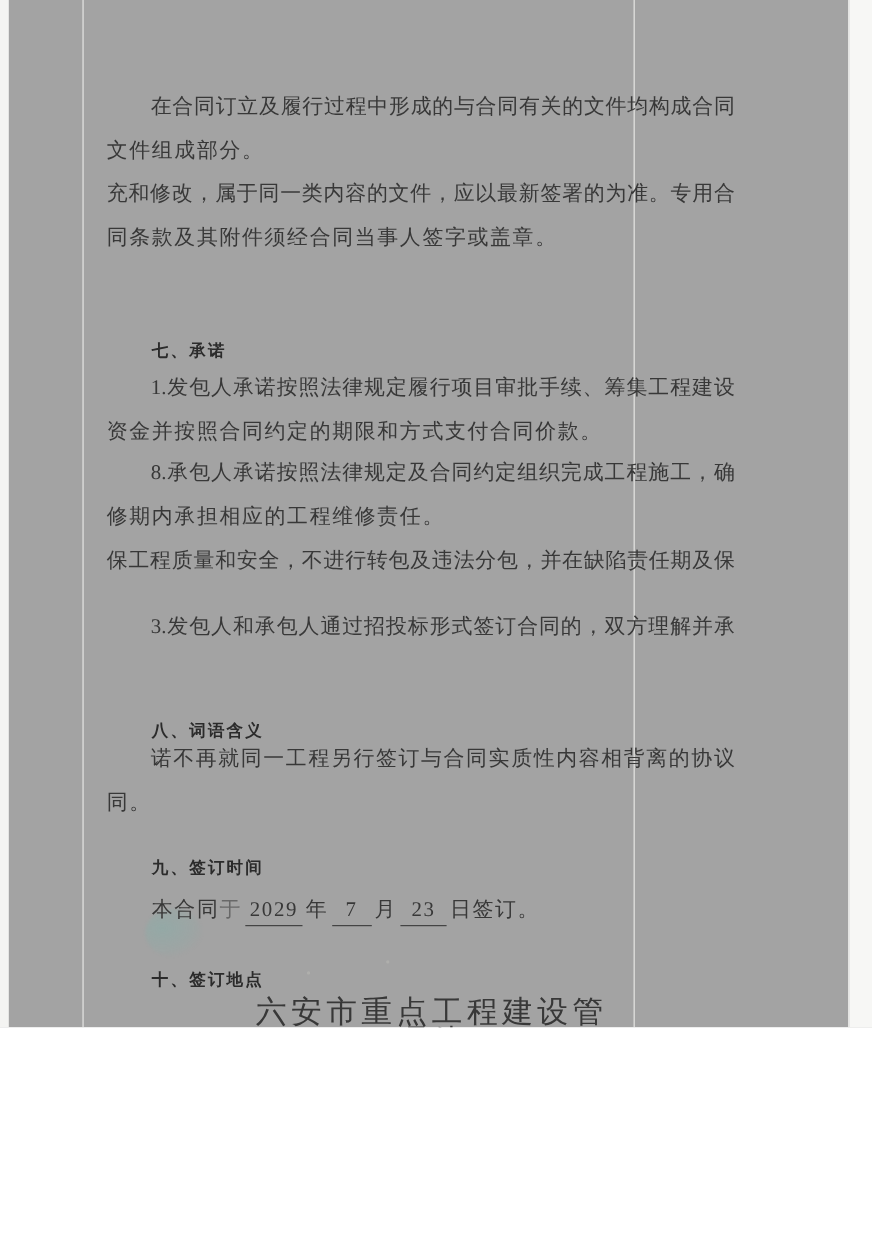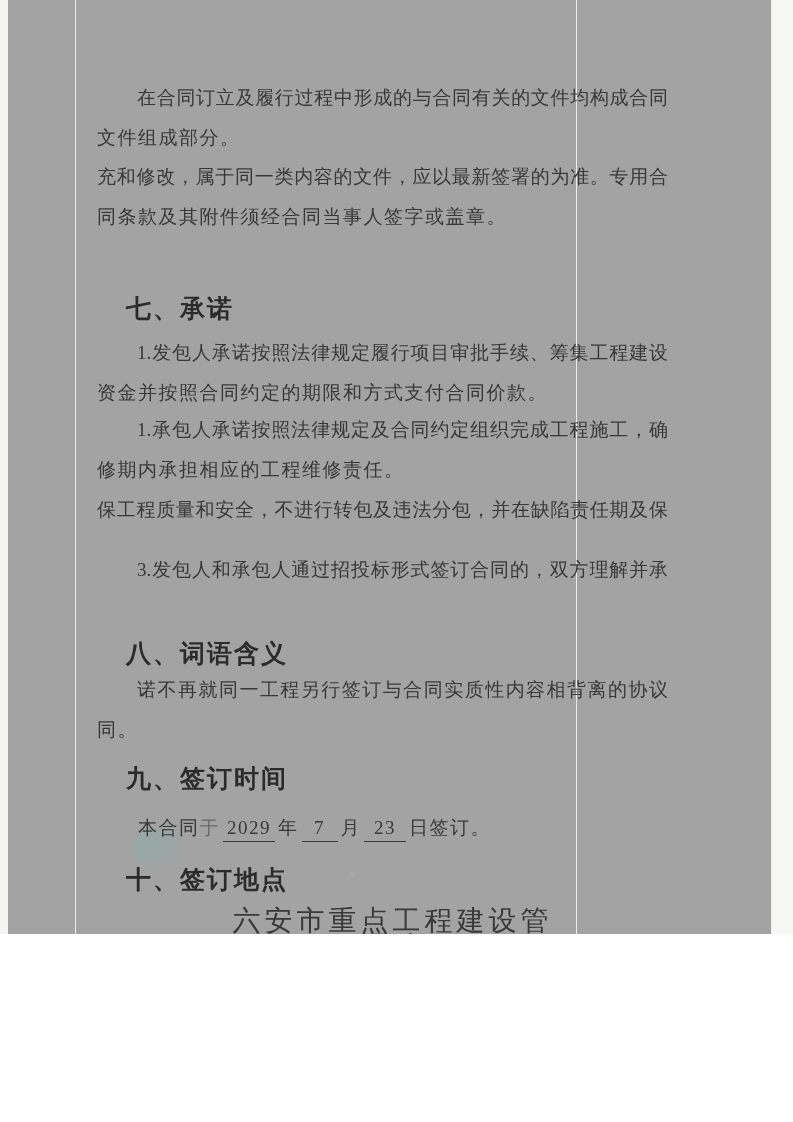--- a/index.html
+++ b/index.html
@@ -33,24 +33,24 @@
     top: 0;
     font-size: 19px;
     line-height: 40px;
   }
   .para { position: absolute; left: 0; width: 571px; }
   .line { text-align: justify; text-align-last: justify; white-space: nowrap; }
   .line.indent { text-indent: 40px; }
   .line.last { text-align: left; text-align-last: left; letter-spacing: 1.5px; white-space: normal; }
   .heading {
     position: absolute; left: 0; width: 571px;
-    margin: 1px; padding-left: 28px;
+    margin: 13px; padding-left: 28px;
     font-family: "Liberation Sans", "DejaVu Sans", sans-serif;
     font-weight: 700;
-    font-size: 25px; line-height: 30px;
+    font-size: 15px; line-height: 30px;
     color: #2b2b2b; letter-spacing: 2px;
   }
   .fill-line { position: absolute; left: 0; width: 571px; line-height: 40px; letter-spacing: 1.5px; }
   .fill-line .indent-sp { display: inline-block; width: 41px; }
   .blank {
     display: inline-block;
     border-bottom: 1.5px solid #3a3a3a;
     text-align: center;
     line-height: 26px;
   }
@@ -93,21 +93,21 @@
     </div>
 
     <h2 class="heading" style="top:292px">七、承诺</h2>
 
     <div class="para" style="top:333px">
       <div class="line indent">1.发包人承诺按照法律规定履行项目审批手续、筹集工程建设</div>
       <div class="line last">资金并按照合同约定的期限和方式支付合同价款。</div>
     </div>
 
     <div class="para" style="top:410px">
-      <div class="line indent">1.承包人承诺按照法律规定及合同约定组织完成工程施工，确</div>
+      <div class="line indent">8.承包人承诺按照法律规定及合同约定组织完成工程施工，确</div>
       <div class="line last">修期内承担相应的工程维修责任。</div>
       <div class="line">保工程质量和安全，不进行转包及违法分包，并在缺陷责任期及保</div>
     </div>
 
     <div class="para" style="top:550px">
       <div class="line indent">3.发包人和承包人通过招投标形式签订合同的，双方理解并承</div>
     </div>
 
     <h2 class="heading" style="top:637px">八、词语含义</h2>
 

